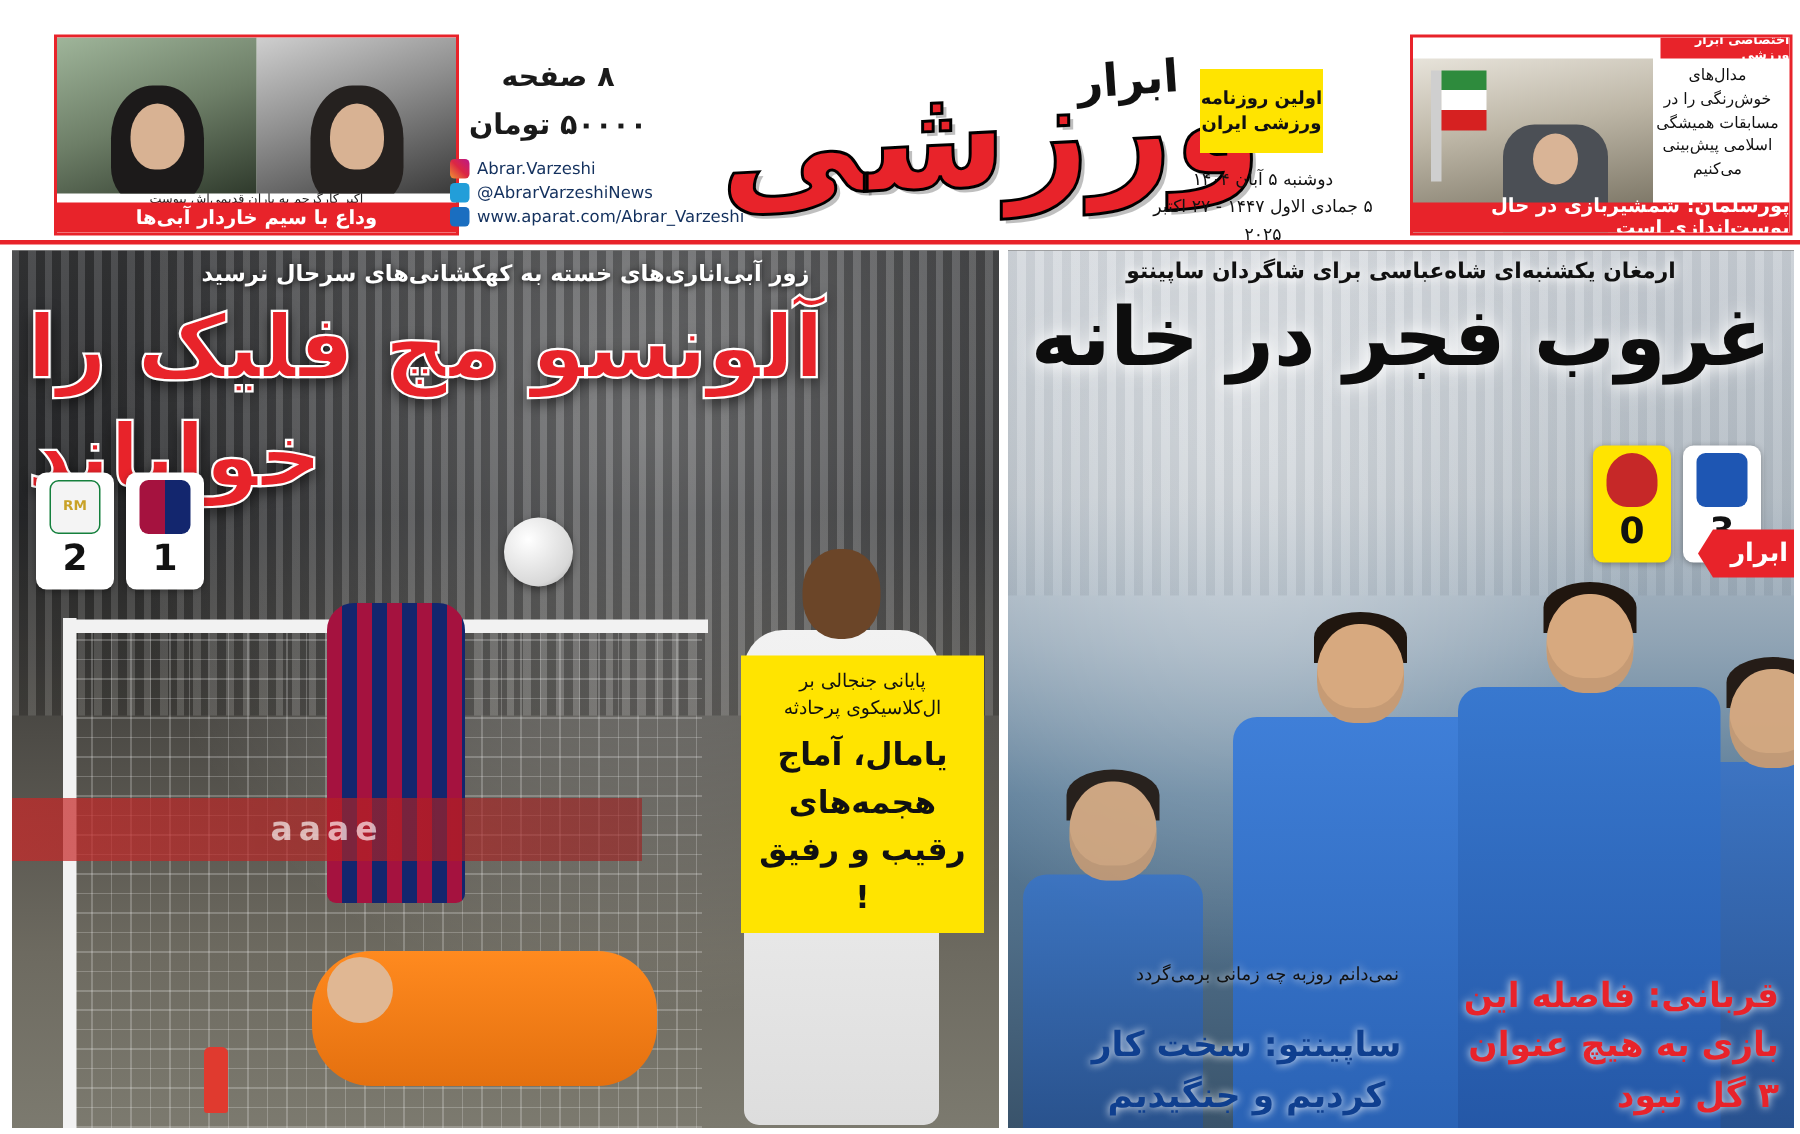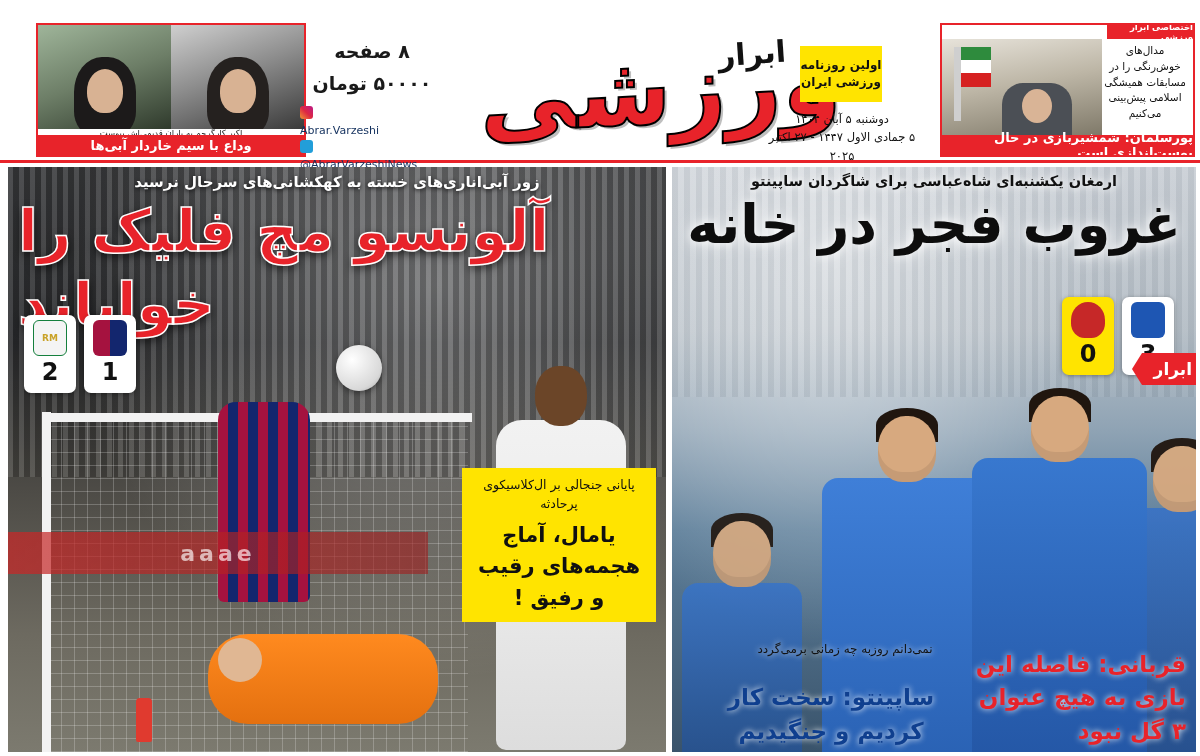--- a/index.html
+++ b/index.html
@@ -72,21 +72,21 @@
     color: #1a1a1a;
   }
   .price-block .pages { font-size: 19px; font-weight: bold; }
   .price-block .price { font-size: 19px; font-weight: bold; margin-top: 10px; }
 
   
   .social {
     position: absolute; top: 88px; left: 300px; width: 190px;
     font-size: 11px; color: #14315e; text-align: left; direction: ltr;
   }
-  .social .row { display: flex; align-items: flex-start; gap: 5px; margin-bottom: 3px; flex-direction: column; }
+  .social .row { display: flex; align-items: flex-end; gap: 5px; margin-bottom: 3px; }
   .social .ic { width: 13px; height: 13px; flex: 0 0 13px; border-radius: 3px; display: inline-block; }
   .ic-insta { background: linear-gradient(45deg,#f09433,#dc2743,#bc1888); }
   .ic-tg { background: #229ED9; border-radius: 50%; }
   .ic-web { background: #1a6ec0; border-radius: 50%; }
 
   
   .logo-wrap {
     position: absolute; top: 6px; left: 470px; width: 330px; height: 132px;
   }
   .logo-abrar {
@@ -314,21 +314,21 @@
 
   
   .scorebox-r {
     position: absolute; top: 148px; left: 16px; display: flex; gap: 8px;
   }
   .crest.barca { background: linear-gradient(90deg,#a5123f 50%,#13266e 50%); }
   .crest.madrid { background: #f4f4f4; color:#c9a227; border: 1px solid #15803d; }
 
   
   .yellow-box {
-    position: absolute; bottom: 130px; right: 10px; width: 194px;
+    position: absolute; bottom: 130px; right: 10px; width: 162px;
     background: #ffe400; padding: 8px 9px;
     text-align: center; color: #111;
   }
   .yellow-box .yb-top { font-size: 12.5px; line-height: 1.5; margin-bottom: 6px; }
   .yellow-box .yb-main { font-size: 21px; font-weight: bold; line-height: 1.5; }
 
   
   .ad-strip {
     position: absolute; bottom: 178px; left: 0; width: 420px; height: 42px;
     background: linear-gradient(90deg, rgba(200,40,40,.85), rgba(160,30,30,.7));

